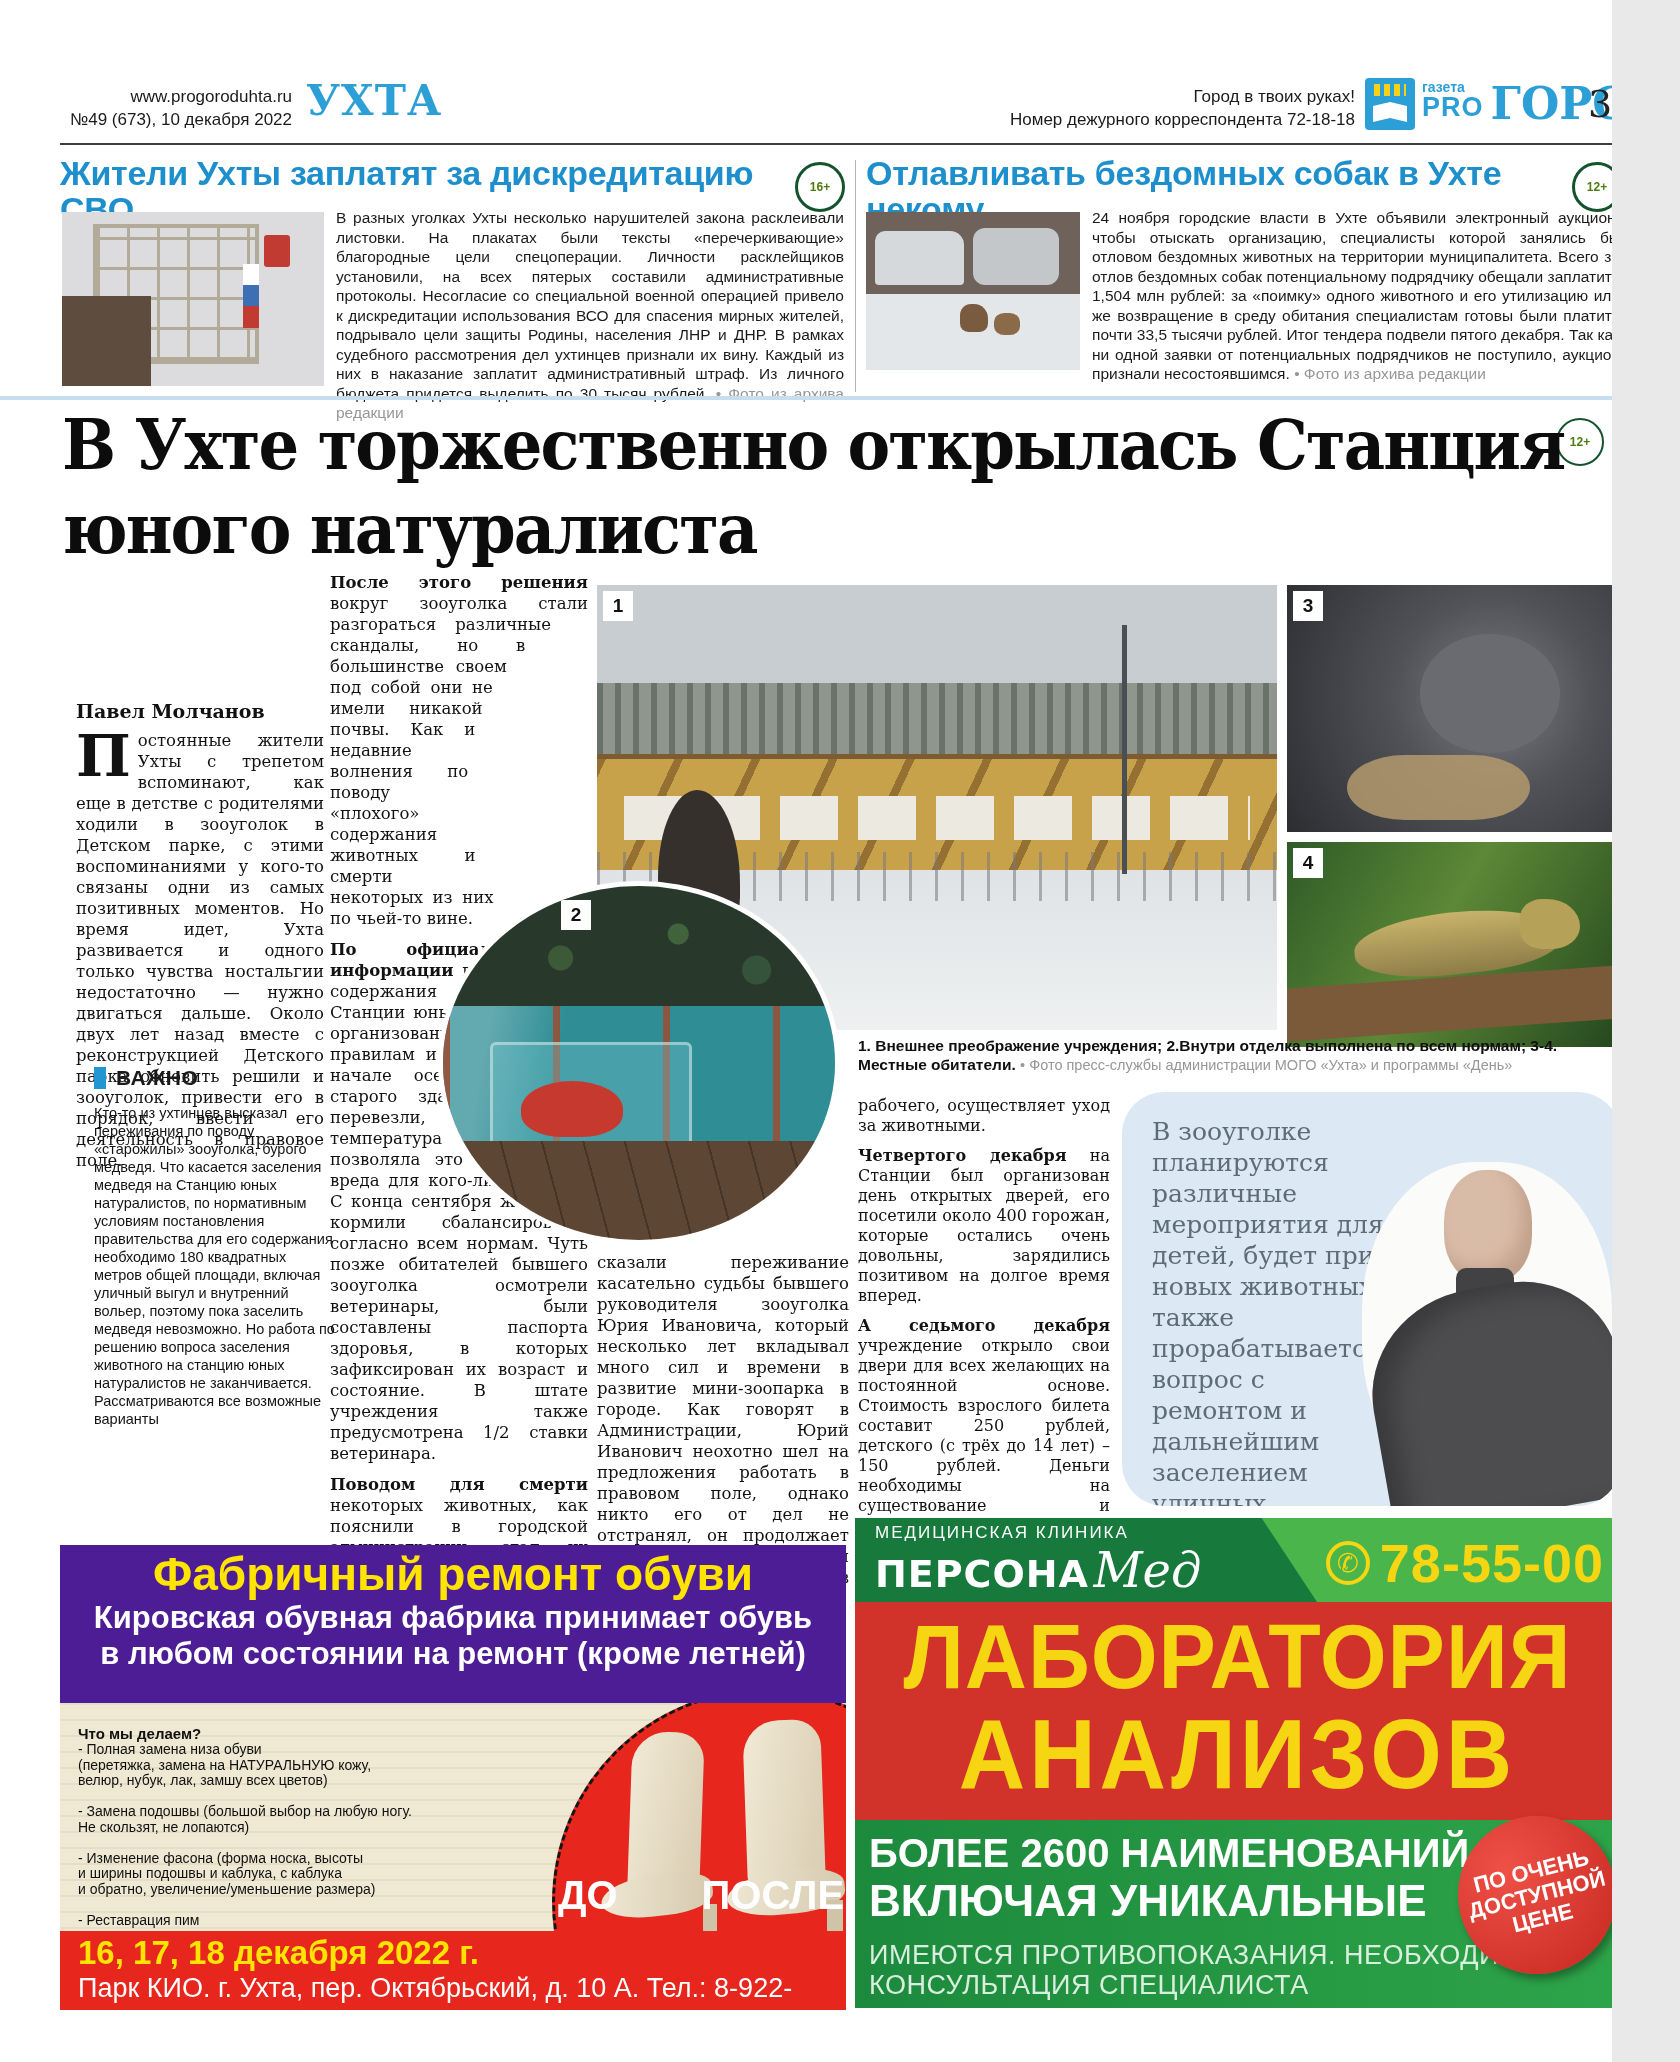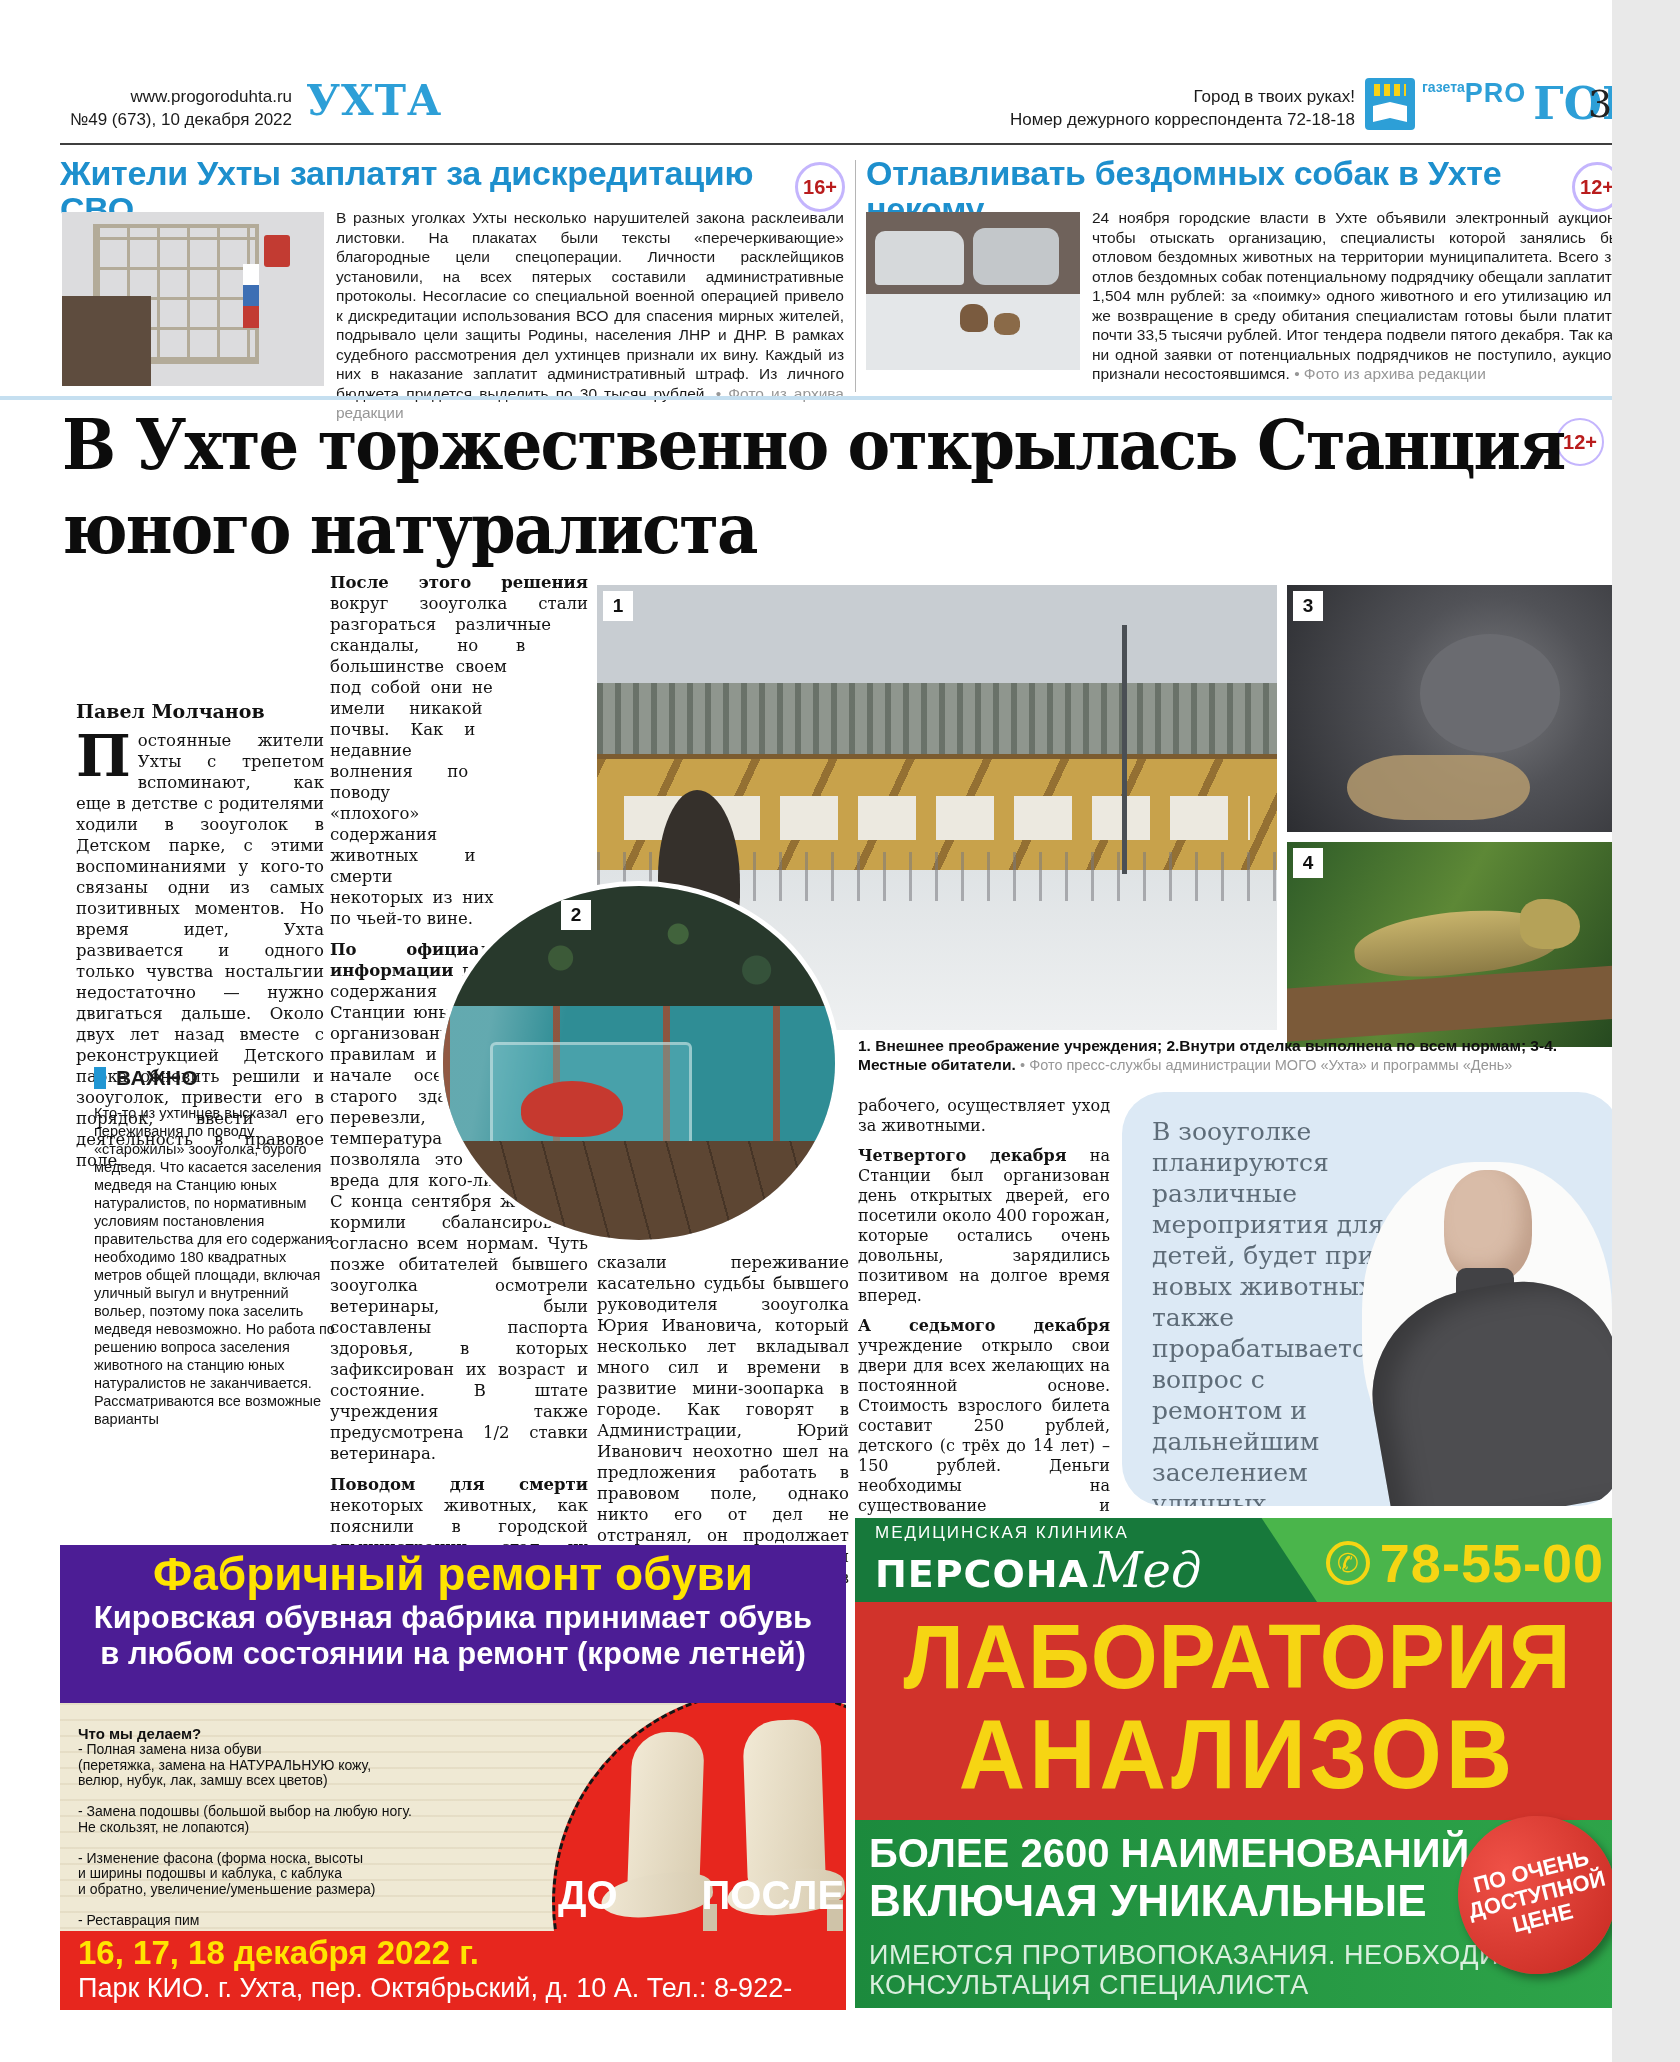--- a/index.html
+++ b/index.html
@@ -10,31 +10,31 @@
   
   .hdr-left{left:60px;top:86px;width:232px;text-align:right;font-size:17px;line-height:1.35;color:#1a1a1a;}
   .hdr-city{left:306px;top:76px;font-family:"DejaVu Serif",serif;font-weight:bold;font-size:42px;color:#2d9fd7;letter-spacing:1px;}
   .hdr-right{left:930px;top:86px;width:425px;text-align:right;font-size:17px;line-height:1.35;color:#1a1a1a;}
   .logo{left:1365px;top:78px;display:flex;align-items:flex-start;gap:7px;}
   .logo-icon{position:relative;width:50px;height:52px;background:#2d9fd7;border-radius:4px;}
   .logo-icon::before{content:"";position:absolute;left:8px;top:24px;width:34px;height:20px;background:#fff;
       clip-path:polygon(0 20%,50% 0,100% 20%,100% 100%,50% 80%,0 100%);}
   .logo-icon::after{content:"";position:absolute;left:9px;top:6px;width:32px;height:12px;
       background:repeating-linear-gradient(90deg,#f7d117 0 6px,rgba(0,0,0,0) 6px 10px);}
-  .logo-stack{display:flex;flex-direction:row;line-height:1;margin-top:2px;}
+  .logo-stack{display:flex;flex-direction:column;line-height:1;margin-top:2px;}
   .logo-small{font-size:14px;font-weight:bold;color:#2d9fd7;}
   .logo-pro{font-size:27px;font-weight:bold;color:#2d9fd7;letter-spacing:1px;}
   .logo-gorod{font-family:"DejaVu Serif",serif;font-weight:bold;font-size:44px;line-height:52px;color:#2d9fd7;}
   .pagenum{left:1588px;top:82px;font-family:"DejaVu Serif",serif;font-size:38px;color:#222;}
   .hdr-rule{left:60px;top:143px;width:1560px;height:2px;background:#3f3f3f;}
 
   
   .ta-title{font-weight:bold;font-size:34px;letter-spacing:-0.3px;color:#1d8fcd;line-height:1.05;}
-  .age-badge{width:44px;height:44px;border:3px solid #c4b5fd;border-radius:50%;background:#fff;
-      display:flex;align-items:center;justify-content:center;font-weight:bold;font-size:20px;color:#b91c1c;}
+  .age-badge{width:44px;height:44px;border:3px solid #14532d;border-radius:50%;background:#fff;
+      display:flex;align-items:center;justify-content:center;font-weight:bold;font-size:12px;color:#4d7c0f;}
   .ta-text{font-size:15.5px;line-height:19.5px;text-align:justify;color:#1b1b1b;}
   .credit{color:#979797;}
   .vdiv{left:855px;top:160px;width:1px;height:232px;background:#b5b5b5;}
   .blue-rule{left:0;top:396px;width:1680px;height:4px;background:#c5dff0;}
 
   
   .photo{overflow:hidden;background:#dcdcde;}
   .plabel{position:absolute;width:30px;height:30px;background:#fff;color:#111;text-align:center;
       font:bold 19px/30px "Liberation Sans",sans-serif;z-index:5;}
 

